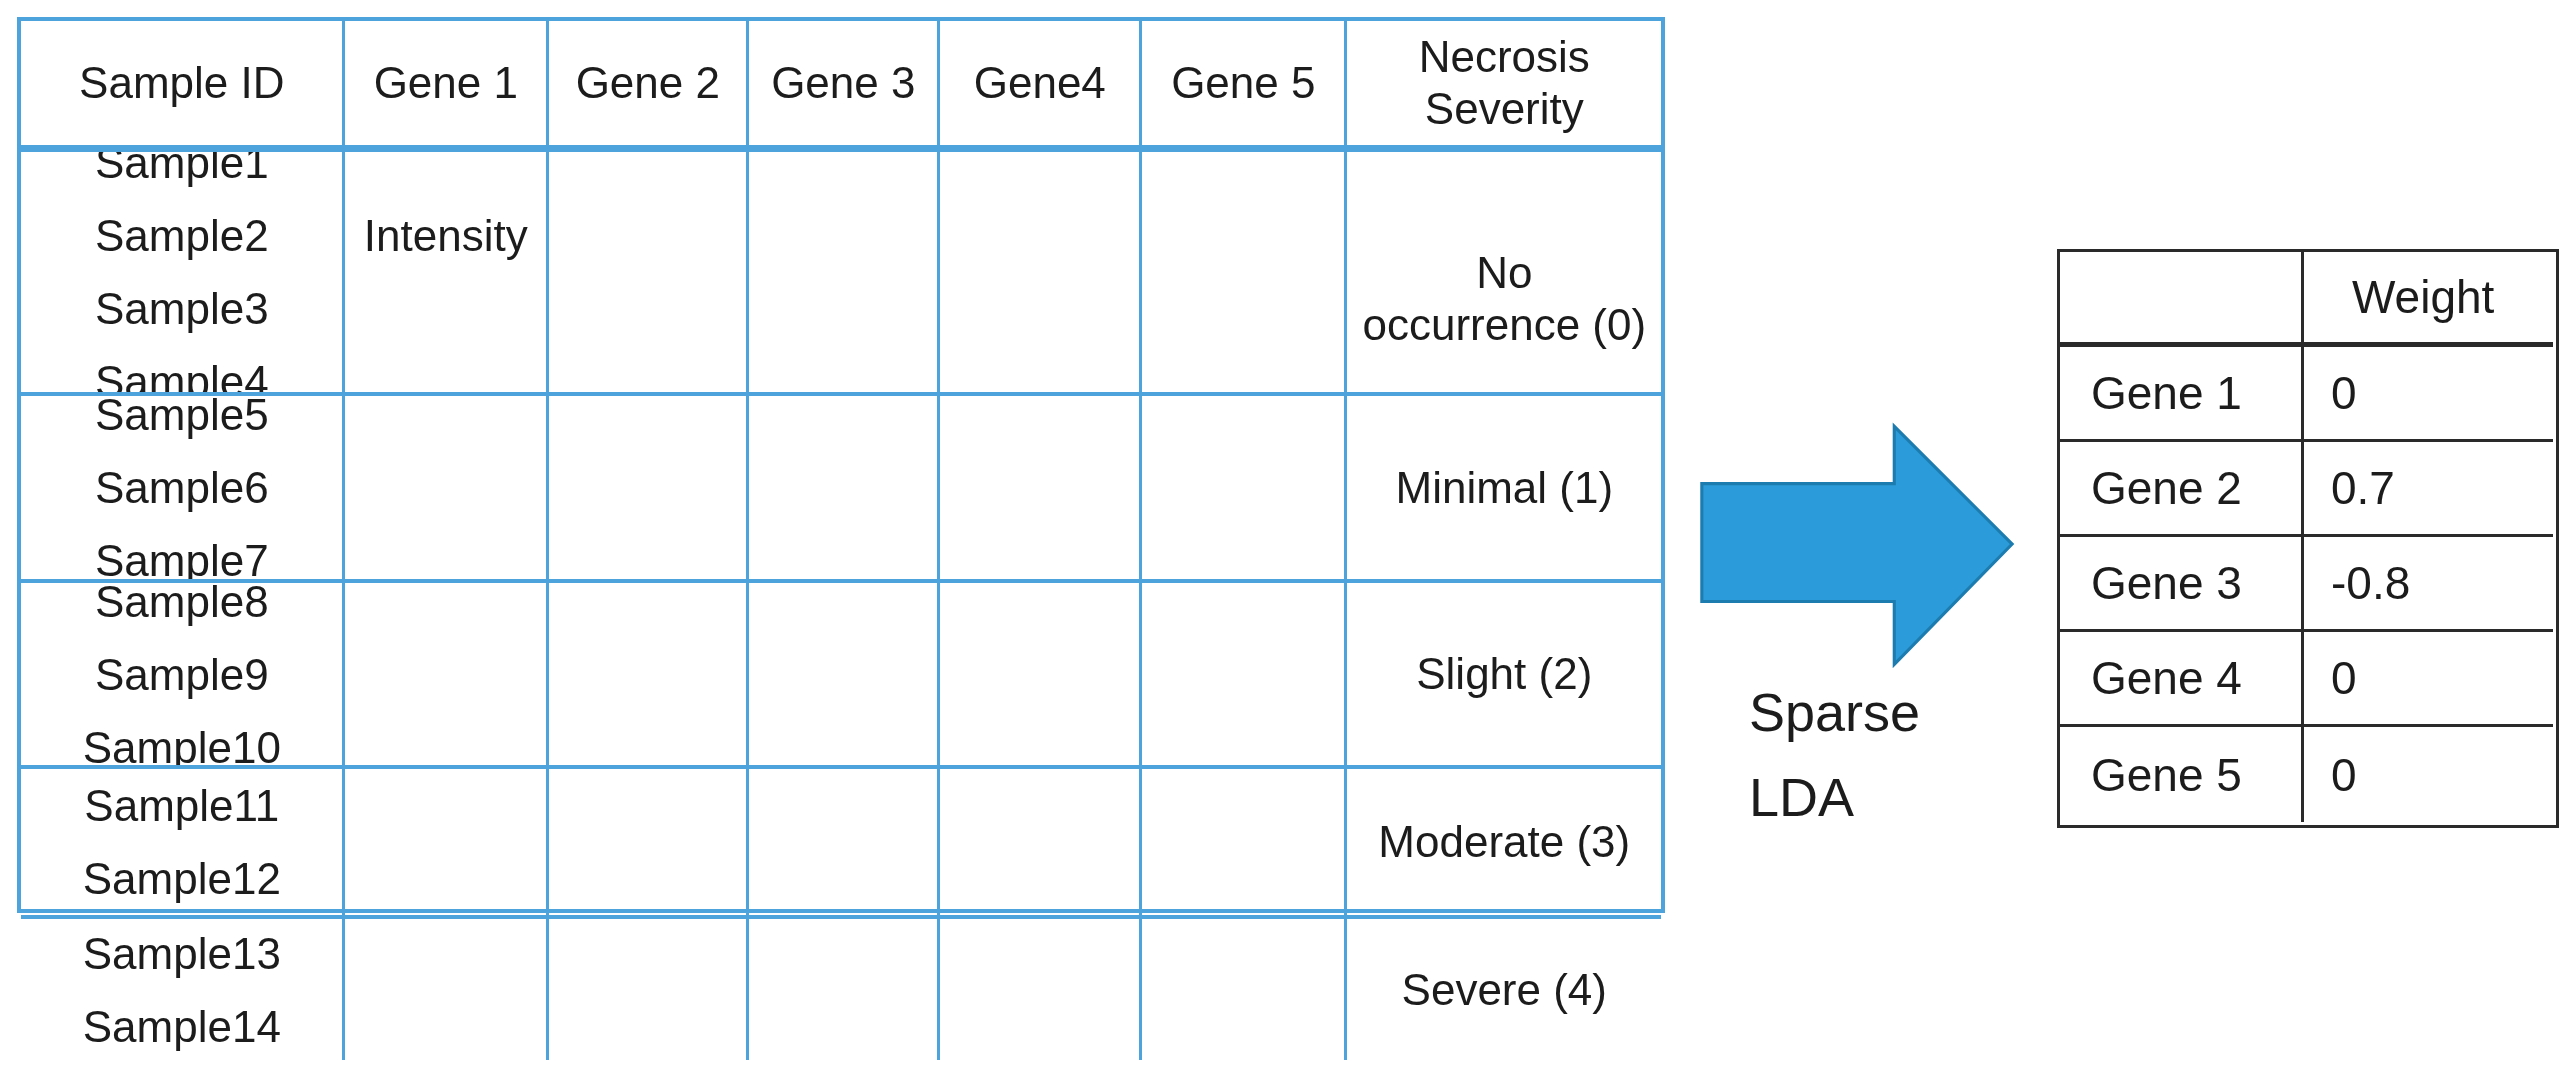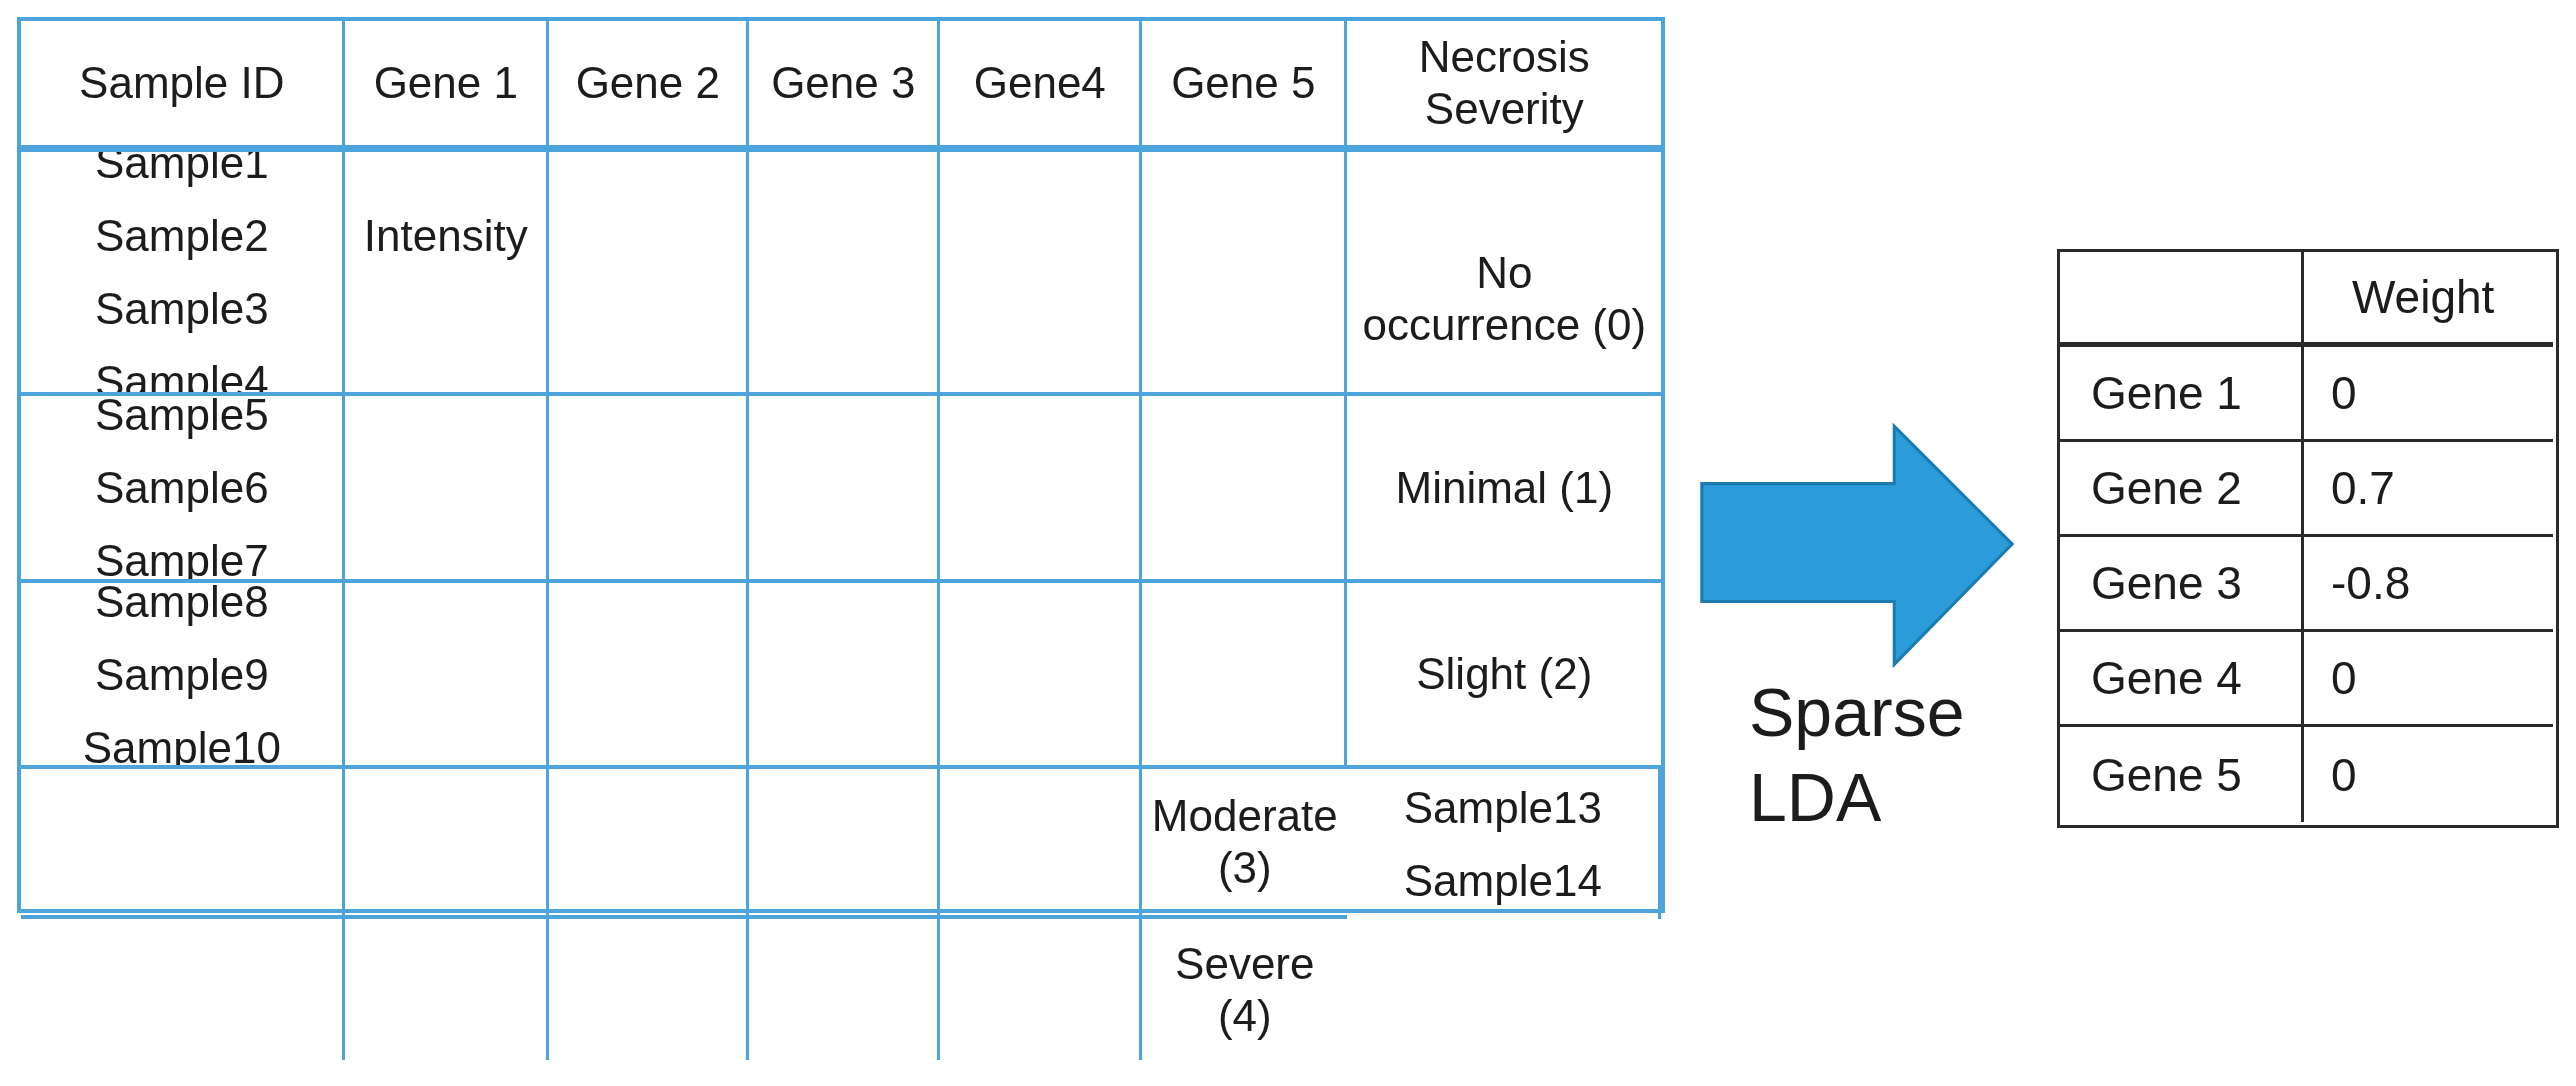--- a/index.html
+++ b/index.html
@@ -32,21 +32,21 @@
   .samplecell{flex-direction:column;line-height:61px;gap:12px;}
   .intensitycell{align-items:flex-start;padding-top:58px;}
   .sev0{flex-direction:column;padding-top:53px;}
   .sevline{display:block;}
 
   
   .arrow-wrap{position:absolute;left:1682px;top:409px;width:346px;height:271px;}
 
   
   .plabel{
-    position:absolute;left:1749px;top:670px;font-size:68px;line-height:85px;
+    position:absolute;left:1749px;top:670px;font-size:54px;line-height:85px;
     color:var(--tx);text-align:left;white-space:nowrap;
   }
 
   
   .rtable{
     position:absolute;left:2057px;top:249px;width:502px;height:579px;box-sizing:border-box;
     border:3.9px solid var(--rb);background:#ffffff;display:grid;
     grid-template-columns:244px 249px;
     grid-template-rows:95px 95px 95px 95px 95px 95px;
   }
@@ -116,20 +116,24 @@
     </div>
     <div class="lc"></div>
     <div class="lc"></div>
     <div class="lc"></div>
     <div class="lc"></div>
     <div class="lc"></div>
     <div class="lc cend">
       <span class="sevline">Slight (2)</span>
     </div>
 
+    <div class="lc samplecell">
+      <span>Sample11</span>
+      <span>Sample12</span>
+    </div>
     <div class="lc"></div>
     <div class="lc"></div>
     <div class="lc"></div>
     <div class="lc"></div>
     <div class="lc"></div>
     <div class="lc cend">
       <span class="sevline">Moderate (3)</span>
     </div>
 
     <div class="lc samplecell rend">

